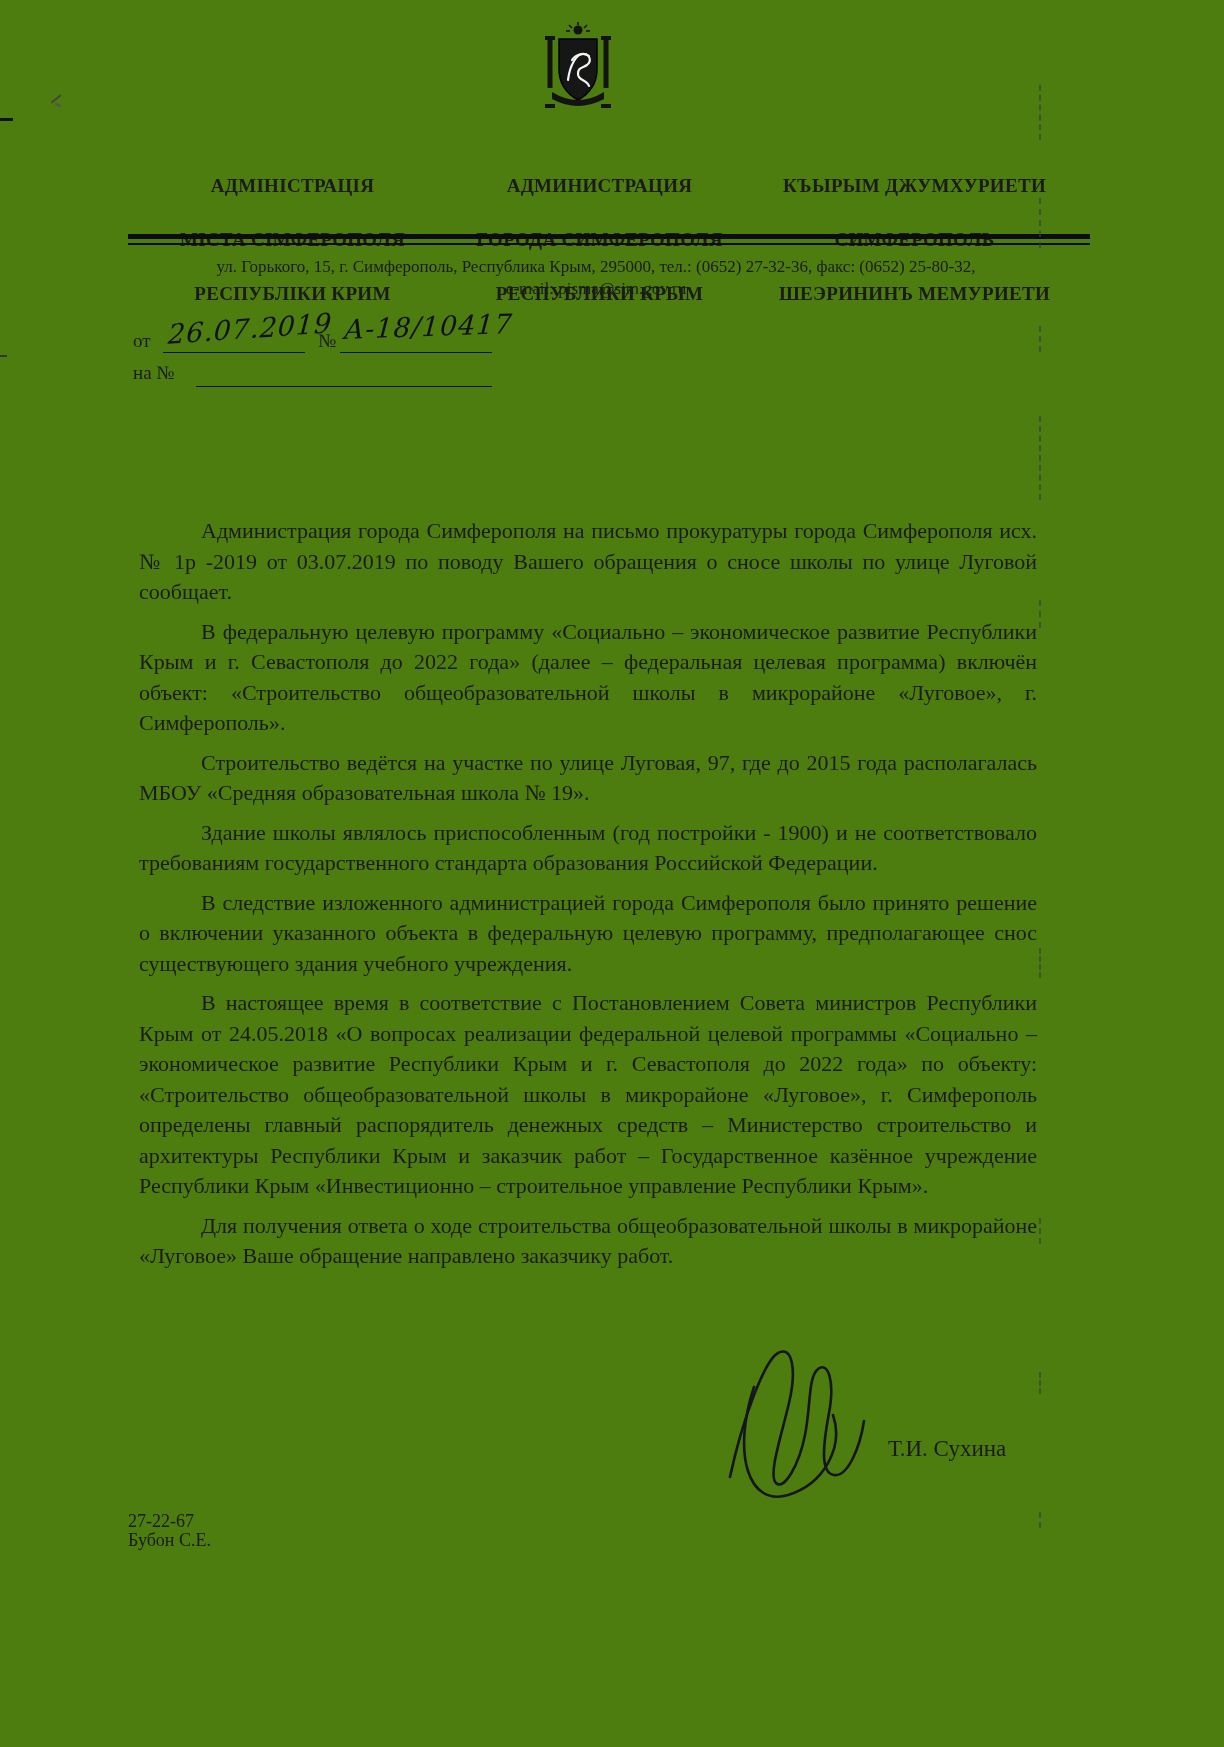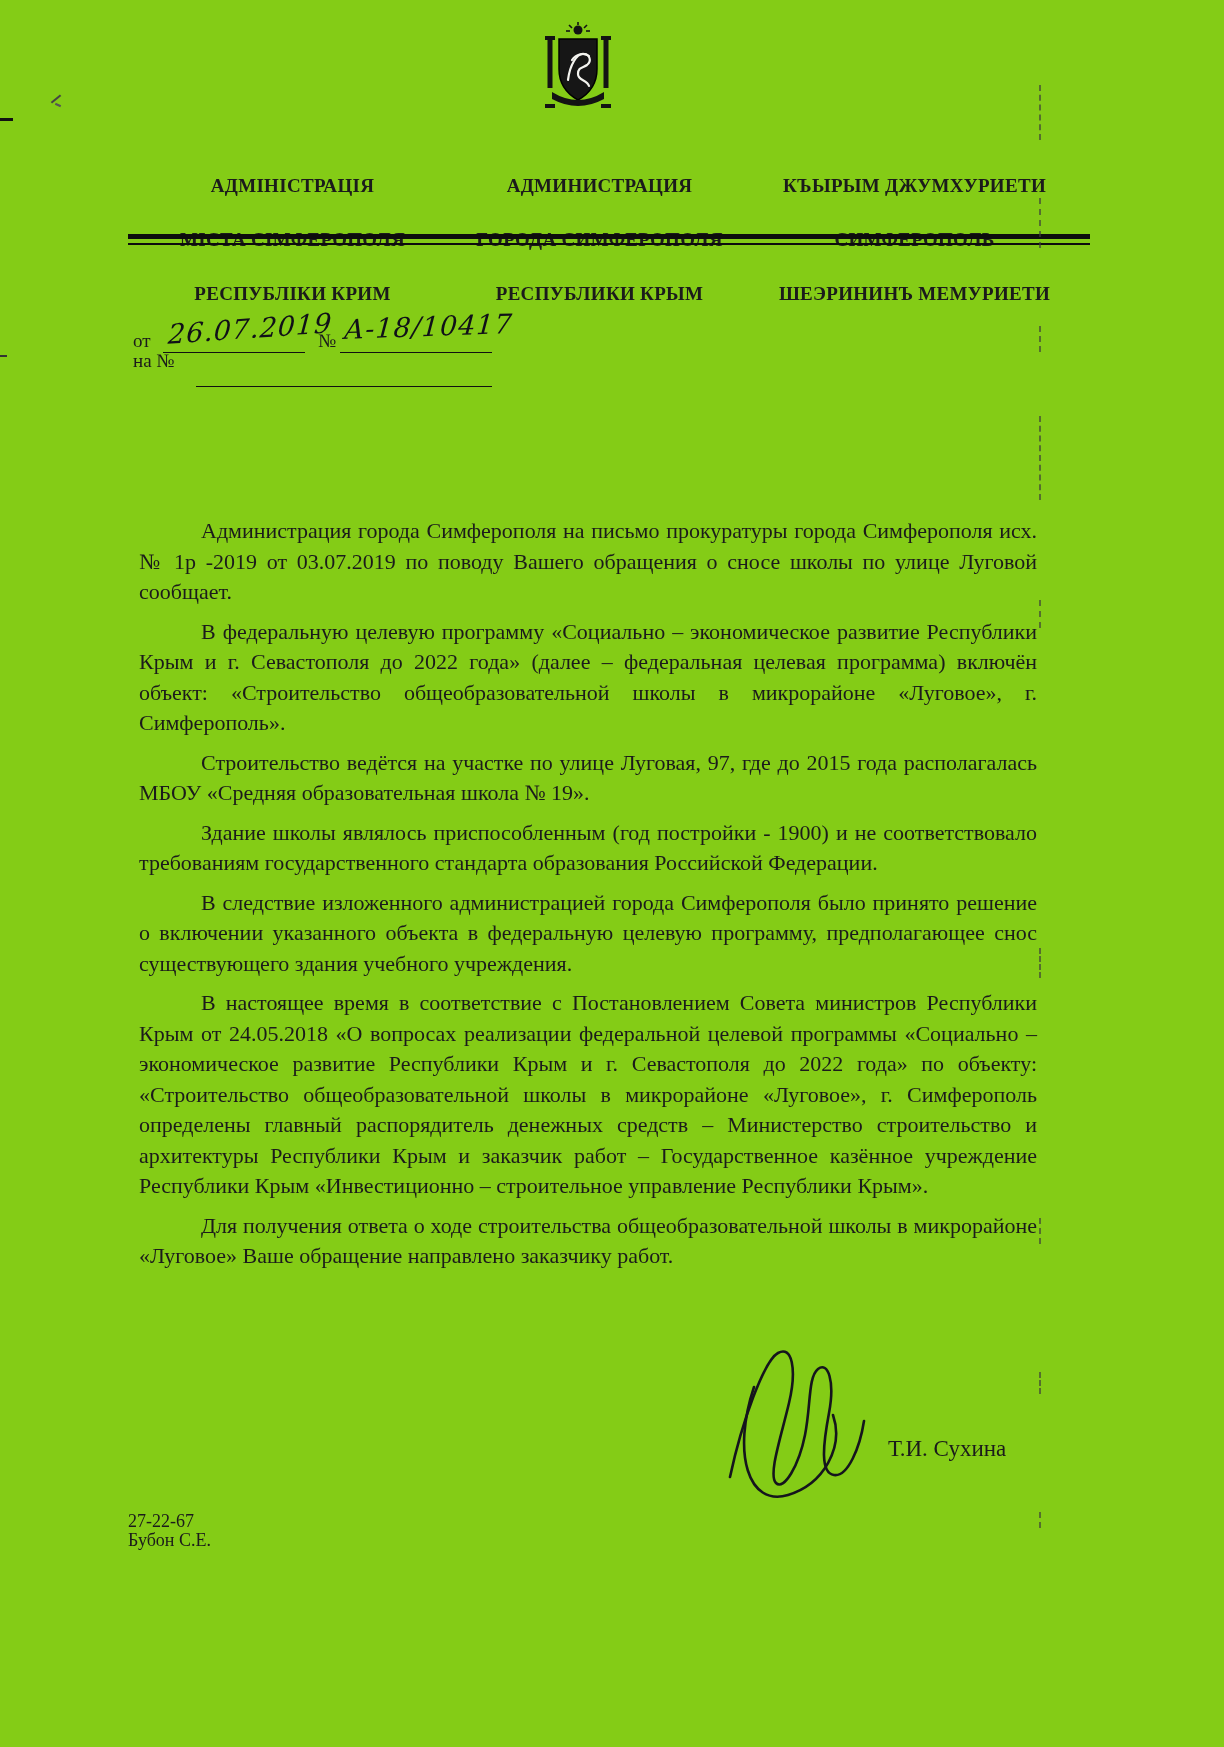--- a/index.html
+++ b/index.html
@@ -1,20 +1,20 @@
 <!DOCTYPE html>
 <html><head>
 <meta charset="utf-8">
 <style>
   html,body { margin:0; padding:0; background:#d8d8d8; }
   .page {
     position:relative;
     width:1224px; height:1747px;
     margin:0 auto;
-    background:#84cc16;
+    background:#4d7c0f;
     font-family:"Liberation Serif", serif;
     color:#1b1b1b;
     overflow:hidden;
   }
   
   .emblem { position:absolute; left:540px; top:22px; width:76px; height:96px; }
   .org-col {
     position:absolute; top:145px;
     text-align:center;
     font-weight:bold;
@@ -112,28 +112,32 @@
   </div>
   <div class="org-col org-tt">
     <div>КЪЫРЫМ ДЖУМХУРИЕТИ</div>
     <div>СИМФЕРОПОЛЬ</div>
     <div>ШЕЭРИНИНЪ МЕМУРИЕТИ</div>
   </div>
 
   <div class="rule-thick"></div>
   <div class="rule-thin"></div>
 
+  <div class="contact">
+    <div>ул. Горького, 15, г. Симферополь, Республика Крым, 295000, тел.: (0652) 27-32-36, факс: (0652) 25-80-32,</div>
+    <div>e-mail: pisma@sim.gov.ru</div>
+  </div>
 
   <span class="ref-label" style="left:133px; top:330px;">от</span>
   <span class="hand hand-date">26.07.2019</span>
   <div class="ref-line" style="left:163px; top:352px; width:142px;"></div>
   <span class="ref-label" style="left:318px; top:330px;">№</span>
   <span class="hand hand-num">А-18/10417</span>
   <div class="ref-line" style="left:340px; top:352px; width:152px;"></div>
-  <span class="ref-label" style="left:133px; top:350px;font-family:Liberation Serif, serif;">на №</span>
+  <span class="ref-label" style="left:133px; top:362px;font-family:Liberation Serif, serif;">на №</span>
   <div class="ref-line" style="left:196px; top:386px; width:296px;"></div>
 
 
   <div class="body-text">
     <p>Администрация города Симферополя на письмо прокуратуры города Симферополя исх. № 1р -2019 от 03.07.2019 по поводу Вашего обращения о сносе школы по улице Луговой сообщает.</p>
     <p>В федеральную целевую программу «Социально – экономическое развитие Республики Крым и г. Севастополя до 2022 года» (далее – федеральная целевая программа) включён объект: «Строительство общеобразовательной школы в микрорайоне «Луговое», г. Симферополь».</p>
     <p>Строительство ведётся на участке по улице Луговая, 97, где до 2015 года располагалась МБОУ «Средняя образовательная школа № 19».</p>
     <p>Здание школы являлось приспособленным (год постройки - 1900) и не соответствовало требованиям государственного стандарта образования Российской Федерации.</p>
     <p>В следствие изложенного администрацией города Симферополя было принято решение о включении указанного объекта в федеральную целевую программу, предполагающее снос существующего здания учебного учреждения.</p>
     <p>В настоящее время в соответствие с Постановлением Совета министров Республики Крым от 24.05.2018 «О вопросах реализации федеральной целевой программы «Социально – экономическое развитие Республики Крым и г. Севастополя до 2022 года» по объекту: «Строительство общеобразовательной школы в микрорайоне «Луговое», г. Симферополь определены главный распорядитель денежных средств – Министерство строительство и архитектуры Республики Крым и заказчик работ – Государственное казённое учреждение Республики Крым «Инвестиционно – строительное управление Республики Крым».</p>

